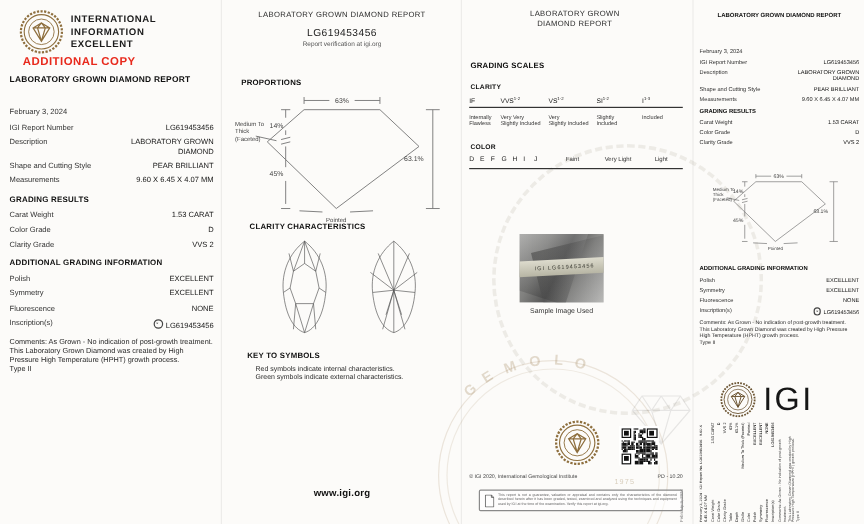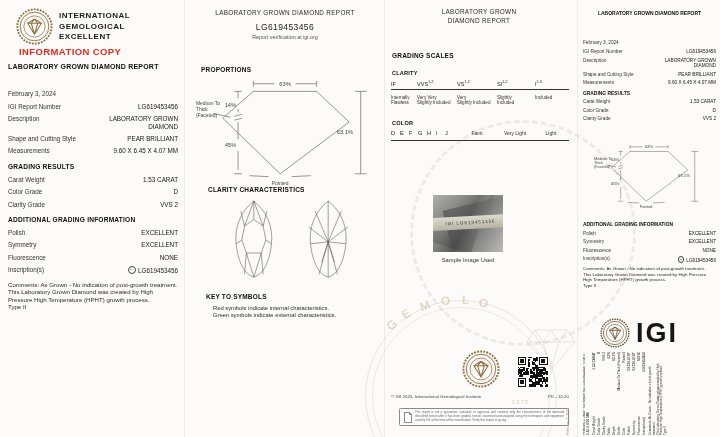--- a/index.html
+++ b/index.html
@@ -61,21 +61,21 @@
   .sample-img .facet2{position:absolute;right:-12px;bottom:-20px;width:65px;height:70px;
     background:linear-gradient(320deg,rgba(255,255,255,.3),rgba(0,0,0,.3));transform:rotate(-14deg);}
   .girdle-band{position:absolute;left:-5px;top:21px;width:85px;height:13px;transform:rotate(-3deg);
     background:linear-gradient(#dddbcd,#b7b5a4);display:flex;align-items:center;justify-content:center;}
   .girdle-band span{font-size:4.6px;letter-spacing:.9px;color:#3a3a32;}
   .sample-cap{position:absolute;left:423px;top:257px;width:90px;text-align:center;font-size:5.8px;color:#333;}
 
   
   .seal svg{display:block;}
   .igi-big{display:flex;align-items:center;gap:6px;}
-  .igi-big .igitxt{font-size:27px;font-weight:700;letter-spacing:2px;color:#161616;line-height:27px;}
+  .igi-big .igitxt{font-size:27px;font-weight:400;letter-spacing:2px;color:#161616;line-height:27px;}
 
   
   .qr{position:absolute;left:516px;top:355px;width:33px;height:33px;background:#fff;padding:1.5px;box-sizing:border-box;}
   .qrg{display:grid;grid-template-columns:repeat(21,1fr);grid-template-rows:repeat(21,1fr);width:100%;height:100%;}
   .qrg i{display:block;}
   .qf{position:absolute;width:8.5px;height:8.5px;border:1.6px solid #111;box-sizing:border-box;background:#fff;}
   .qf::after{content:"";position:absolute;inset:1.4px;background:#111;}
 
   .fineprint{position:absolute;left:391px;top:394px;width:178px;display:flex;justify-content:space-between;
     font-size:4.4px;color:#444;}
@@ -129,24 +129,24 @@
   <div class="abs seal" style="left:16px;top:8px">
     <svg width="37" height="37" viewBox="0 0 40 40">
       <circle cx="20" cy="20" r="18.5" fill="none" stroke="#8e6f3e" stroke-width="2" stroke-dasharray="2 1.3"></circle>
       <circle cx="20" cy="20" r="15.5" fill="none" stroke="#8e6f3e" stroke-width="1"></circle>
       <circle cx="20" cy="20" r="11.5" fill="none" stroke="#8e6f3e" stroke-width="0.8"></circle>
       <path d="M12.5,16.5 L20,12 L27.5,16.5 L20,28.5 Z M12.5,16.5 L27.5,16.5 M20,12 L16.5,16.5 L20,28.5 M20,12 L23.5,16.5 L20,28.5" fill="none" stroke="#8e6f3e" stroke-width="1.1"></path>
     </svg>
   </div>
   <div class="abs orgname" style="left:59px;top:11px">
     <div>INTERNATIONAL</div>
-    <div>GEMOLOGICAL</div>
+    <div>INFORMATION</div>
     <div>EXCELLENT</div>
   </div>
-  <div class="abs ecopy" style="left:19px;top:46px;color:#e8291c">INFORMATION COPY</div>
+  <div class="abs ecopy" style="left:19px;top:46px;color:#e8291c">ADDITIONAL COPY</div>
   <div class="abs rpt-title" style="left:8px;top:63px">LABORATORY GROWN DIAMOND REPORT</div>
 
   <div class="abs p1 rows" style="left:8px;top:90px;width:170px">
     <div class="date">February 3, 2024</div>
     <div class="row">
       <span class="lab">IGI Report Number</span>
       <span class="val">LG619453456</span>
     </div>
     <div class="row">
       <span class="lab">Description</span>
@@ -270,20 +270,21 @@
         <line x1="125" y1="48" x2="118" y2="70"></line>
     </g>
   </svg>
 
   <div class="abs sec-h" style="left:206px;top:293px">KEY TO SYMBOLS</div>
   <div class="abs keyline" style="left:213px;top:305px;width:165px">
     <div>Red symbols indicate internal characteristics.</div>
     <div>Green symbols indicate external characteristics.</div>
   </div>
 
+  <div class="abs site" style="left:190px;top:406px;width:190px">www.igi.org</div>
 
   <div class="abs c-head" style="left:390px;top:8px;width:178px">LABORATORY GROWN</div>
   <div class="abs c-head" style="left:390px;top:17px;width:178px">DIAMOND REPORT</div>
 
   <div class="abs sec-h" style="left:392px;top:52px">GRADING SCALES</div>
   <div class="abs sec-h" style="left:392px;top:70px;font-size:5.6px">CLARITY</div>
 
   <div class="abs scales" style="left:391px;top:80px">
     <div class="scale-cols">
       <div class="scol" style="width:26px">

